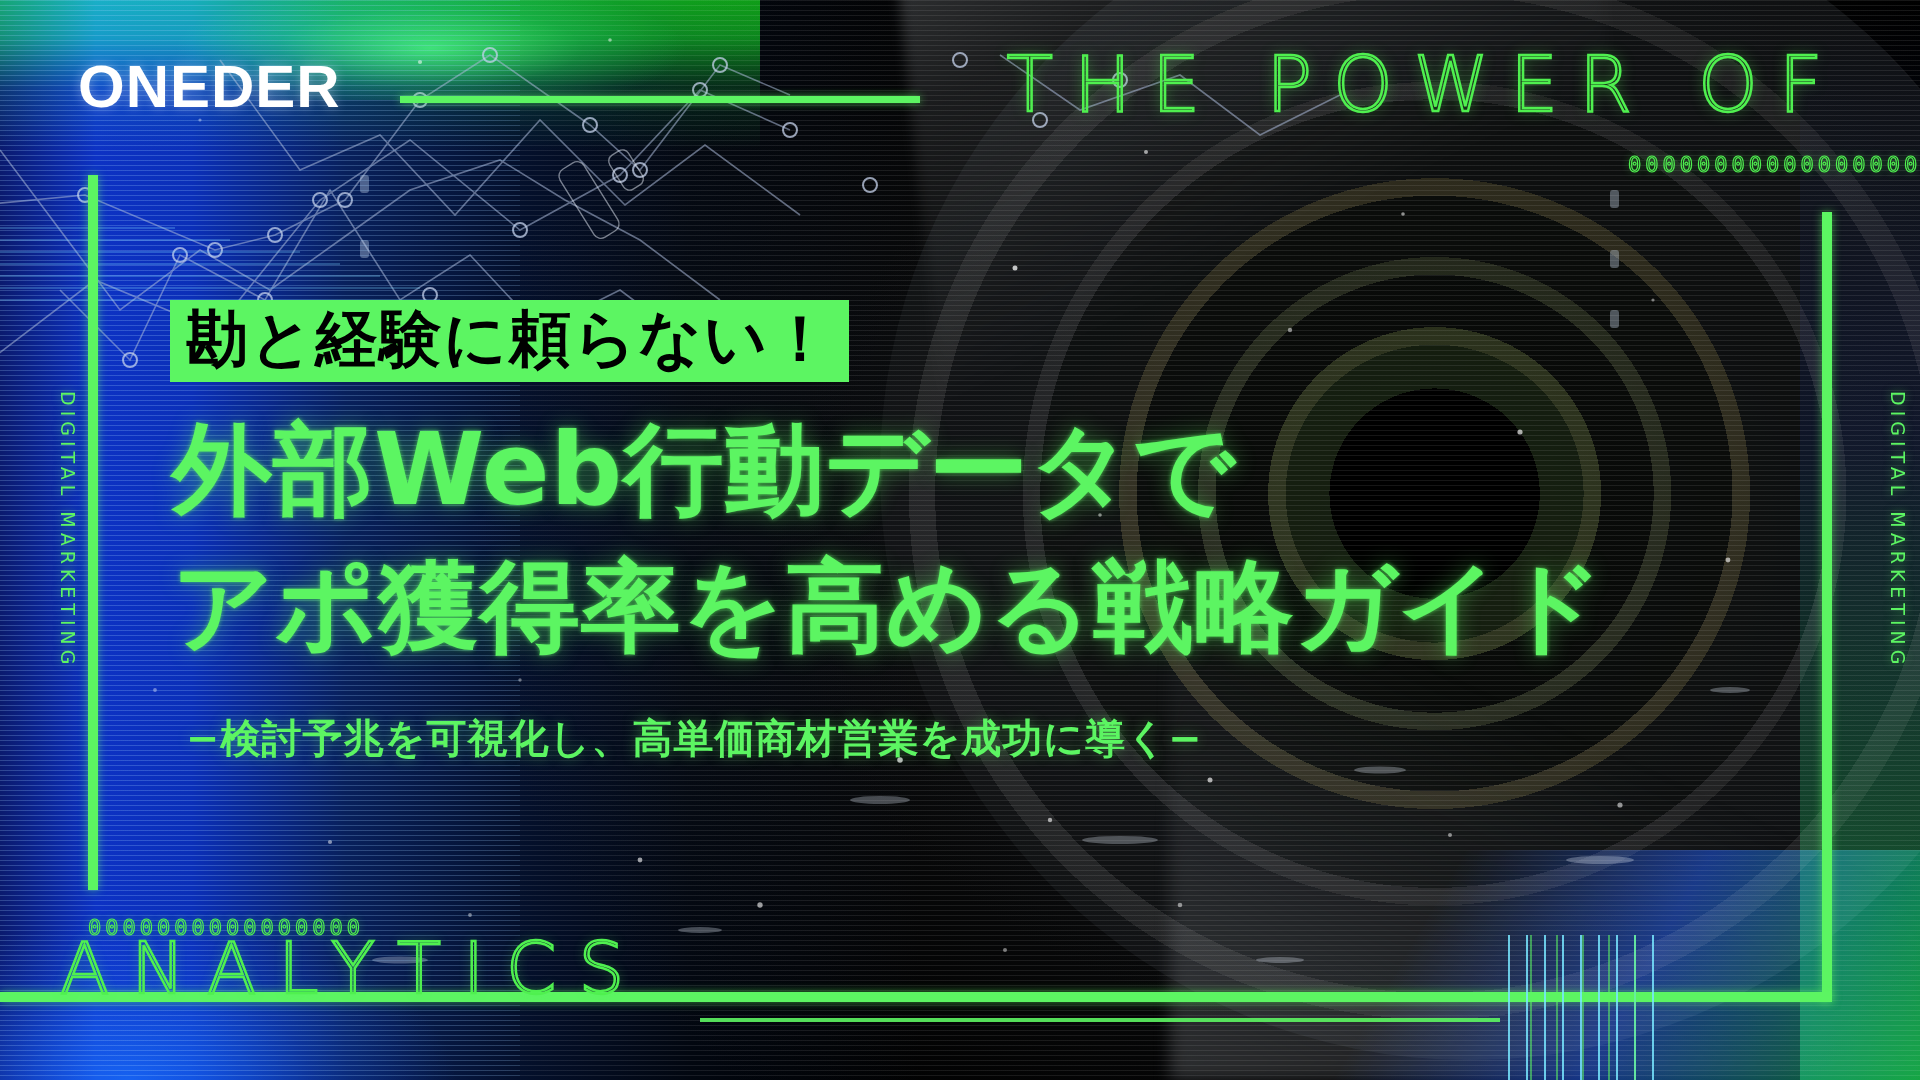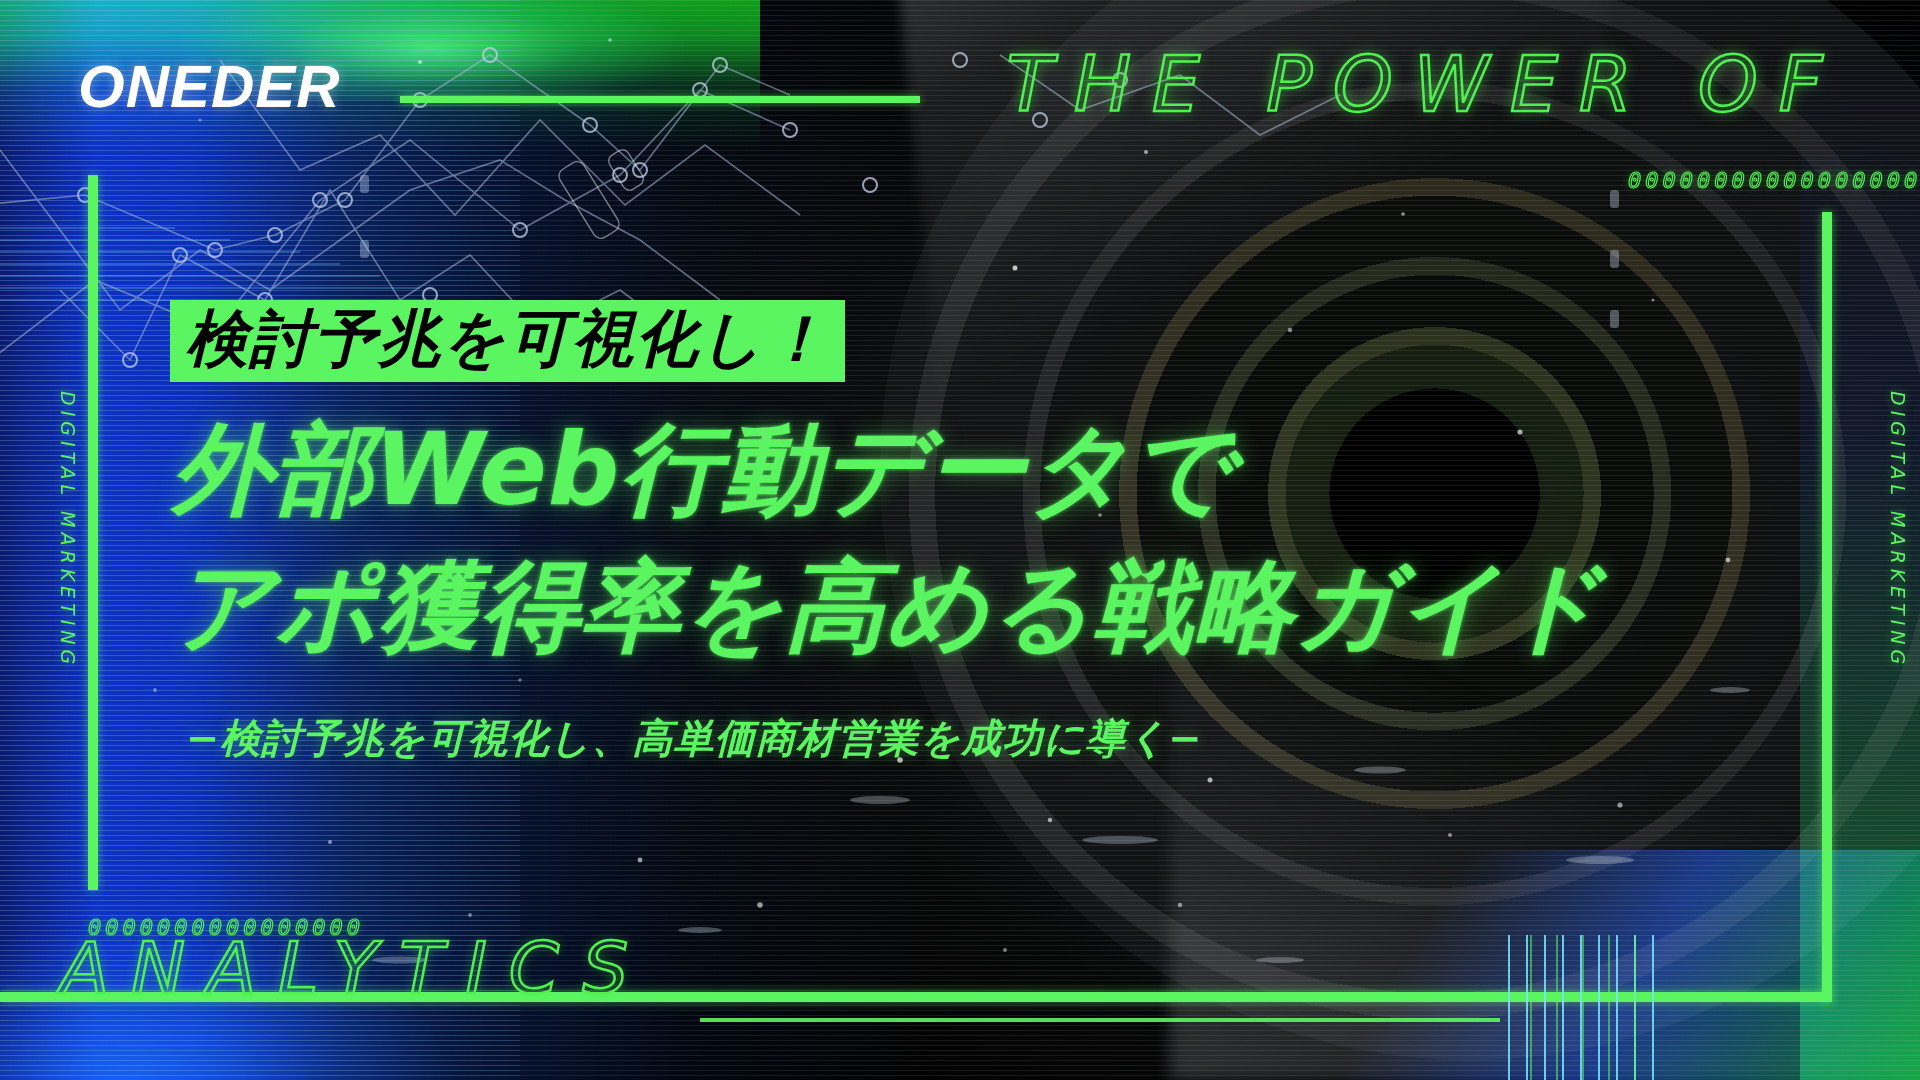--- a/index.html
+++ b/index.html
@@ -2,21 +2,20 @@
 <html><head>
 <meta charset="utf-8">
 <style>
   * { margin:0; padding:0; box-sizing:border-box; }
   html,body { width:1920px; height:1080px; background:#000; overflow:hidden; }
   body { font-family:"DejaVu Sans","Liberation Sans",sans-serif; }
 
   #stage {
     position:relative; width:1920px; height:1080px; overflow:hidden;
     background:#4d7c0f;
-    font-style:italic;
   }
 
   
   .bg-base{
     position:absolute; inset:0;
     background:
       radial-gradient(ellipse 900px 700px at 74% 50%, rgba(60,62,66,0.55) 0%, rgba(20,22,25,0.35) 45%, rgba(0,0,0,0) 72%),
       radial-gradient(ellipse 1200px 1100px at 68% 48%, rgba(40,44,48,0.45) 0%, rgba(0,0,0,0) 70%),
       linear-gradient(90deg, #0a1a6e 0%, #0d32c4 5%, #0b2fb8 10%, #08205c 18%, #04102c 27%, #020710 36%, #000 48%, #000 100%);
   }
@@ -139,21 +138,21 @@
     text-shadow:0 0 12px rgba(79,240,79,.4);
     white-space:nowrap;
   }
   .zeros{
     font-family:"DejaVu Sans Mono","Liberation Mono",monospace;
     font-size:22px; letter-spacing:4px;
     color:transparent; -webkit-text-stroke:1.2px #4ff04f;
     text-shadow:0 0 8px rgba(79,240,79,.45);
     white-space:nowrap;
   }
-  .zeros-top{ position:absolute; left:1628px; top:168px; }
+  .zeros-top{ position:absolute; left:1628px; top:152px; }
   .zeros-bottom{ position:absolute; left:88px; top:915px; }
 
   .side-label{
     position:absolute;
     font-family:"DejaVu Sans","Liberation Sans",sans-serif;
     font-size:19px; letter-spacing:5px; color:#5cf562;
     text-shadow:0 0 8px rgba(92,245,98,.5);
     white-space:nowrap;
   }
   .side-left{
@@ -329,21 +328,21 @@
   <div class="hatch2"></div>
 
   <div class="logo">ONEDER</div>
 
   <div class="power-of">THE POWER OF</div>
   <div class="zeros zeros-top">00000000000000000</div>
 
   <div class="side-label side-left">DIGITAL MARKETING</div>
   <div class="side-label side-right">DIGITAL MARKETING</div>
 
-  <div class="eyebrow">検討予兆を可視化し！</div>
+  <div class="eyebrow">勘と経験に頼らない！</div>
   <div class="headline headline-2">アポ獲得率を高める戦略ガイド</div>
   <div class="headline headline-1">外部Web行動データで</div>
   <div class="subline">−検討予兆を可視化し、高単価商材営業を成功に導く−</div>
 
   <div class="zeros zeros-bottom">0000000000000000</div>
   <div class="analytics">ANALYTICS</div>
 
 </div>
 
 </body></html>

